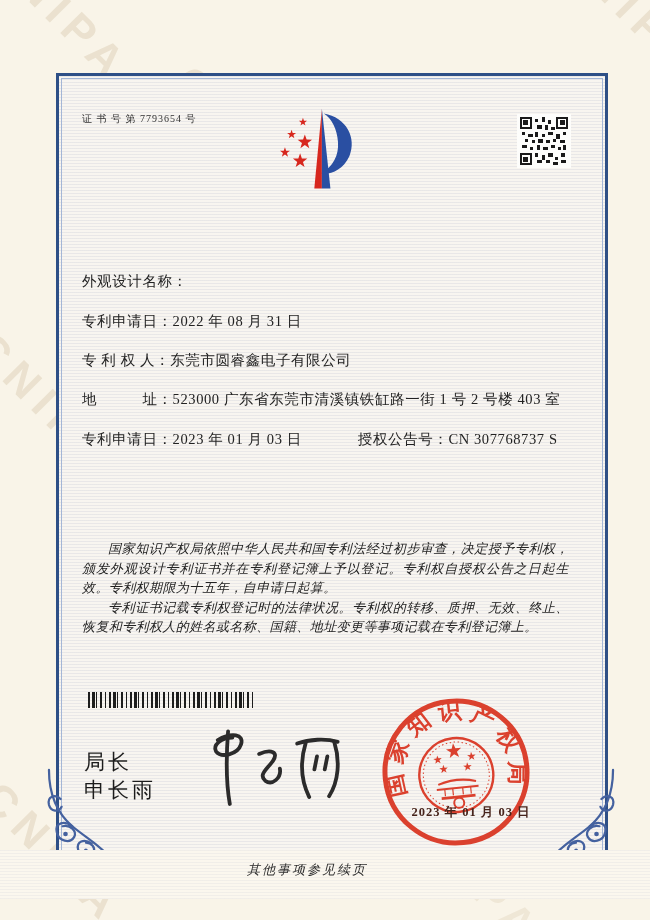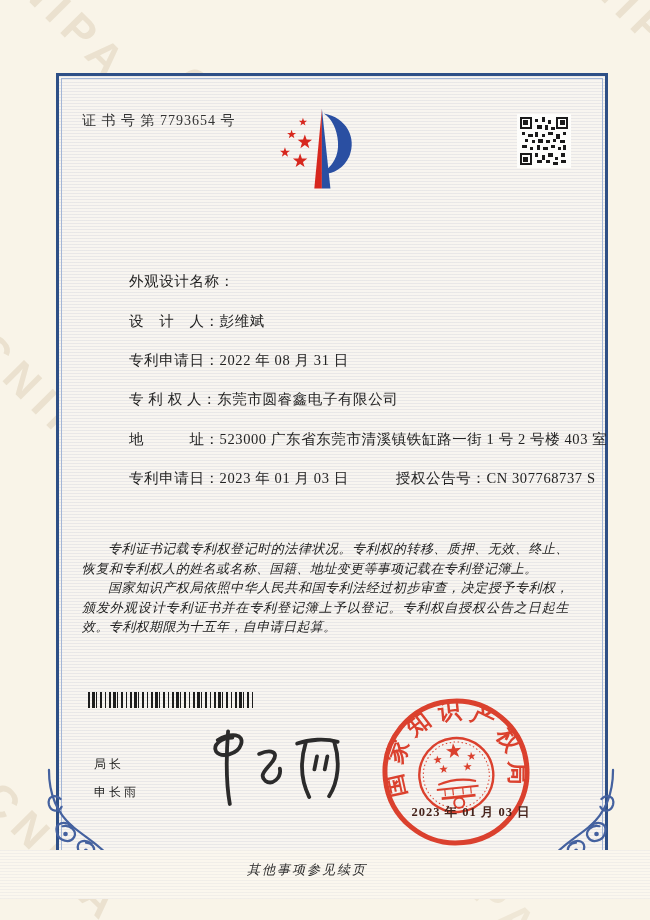--- a/index.html
+++ b/index.html
@@ -36,37 +36,37 @@
       #f8f5f0;
   }
   .frame-line{
     position:absolute;inset:2px;
     border:1px solid #a4b6d6;
     pointer-events:none;
   }
   
   .cert-no{
     position:absolute;left:23px;top:36px;
-    font-size:14px;letter-spacing:1px;color:#333;
+    font-size:10px;letter-spacing:1px;color:#333;
   }
   .logo{position:absolute;left:213px;top:30px;width:96px;height:90px;}
   .qr{
     position:absolute;left:458px;top:38px;
     width:54px;height:54px;background:#fdfdfb;padding:3px;box-sizing:border-box;
   }
   .title{
     position:absolute;left:0;top:122px;width:100%;
     text-align:center;
     font-size:30px;font-weight:bold;letter-spacing:5px;
     color:#1f1f1f;
   }
   
   .fields{position:absolute;left:23px;top:186px;width:500px;}
   .field-row{height:39.4px;display:flex;align-items:center;font-size:14.5px;letter-spacing:0.6px;white-space:nowrap;}
-  .field-row .lab{color:#222;margin-left:47px;}
+  .field-row .lab{color:#222;}
   .field-row .val{color:#222;}
   .field-col2{margin-left:56px;text-align:right;}
   
   .paras{
     position:absolute;left:23px;top:463px;width:487px;
     font-size:13px;font-style:italic;line-height:19.5px;
     text-align:justify;color:#222;letter-spacing:0.4px;
   }
   .paras p{margin:0;text-indent:2em;}
   
@@ -74,23 +74,23 @@
     position:absolute;left:29px;top:616px;width:168px;height:16px;
     background:repeating-linear-gradient(90deg,
       #1d1d1d 0px 2px,  rgba(0,0,0,0) 2px 4px,
       #1d1d1d 4px 7px,  rgba(0,0,0,0) 7px 8px,
       #1d1d1d 8px 9px,  rgba(0,0,0,0) 9px 12px,
       #1d1d1d 12px 14px,rgba(0,0,0,0) 14px 17px,
       #1d1d1d 17px 18px,rgba(0,0,0,0) 18px 21px);
   }
   
   .signer{
-    position:absolute;left:35px;top:674px;
-    font-family:Liberation Serif, serif;
-    font-size:12px;letter-spacing:3px;line-height:28px;color:#1c1c1c;
+    position:absolute;left:25px;top:674px;
+    font-family:Liberation Mono, monospace;
+    font-size:21px;letter-spacing:3px;line-height:28px;color:#1c1c1c;
   }
   .signature{position:absolute;left:136px;top:652px;width:168px;height:82px;}
   
   .seal{position:absolute;left:316px;top:615px;width:162px;height:162px;transform:rotate(-6deg);opacity:0.93;}
   .seal-date{
     position:absolute;left:344px;top:728px;width:136px;
     text-align:center;font-size:12.5px;letter-spacing:1px;
     color:#47241b;font-weight:bold;
   }
   
@@ -199,46 +199,42 @@
         <rect x="25" y="26" width="3" height="2"></rect>
       </g>
     </svg>
 
 
     <div class="fields">
       <div class="field-row">
         <span class="lab">外观设计名称：</span>
       </div>
       <div class="field-row">
-        <span class="lab">设　计　人：</span>
-        <span class="val">彭维斌</span>
-      </div>
-      <div class="field-row">
         <span class="lab">专利申请日：</span>
         <span class="val">2022 年 08 月 31 日</span>
       </div>
       <div class="field-row">
         <span class="lab">专 利 权 人：</span>
         <span class="val">东莞市圆睿鑫电子有限公司</span>
       </div>
       <div class="field-row">
         <span class="lab">地　　　址：</span>
         <span class="val">523000 广东省东莞市清溪镇铁缸路一街 1 号 2 号楼 403 室</span>
       </div>
       <div class="field-row">
         <span class="lab">专利申请日：</span>
         <span class="val">2023 年 01 月 03 日</span>
         <span class="lab field-col2">授权公告号：</span>
         <span class="val">CN 307768737 S</span>
       </div>
     </div>
 
     <div class="paras">
+      <p>国家知识产权局依照中华人民共和国专利法经过初步审查，决定授予专利权，颁发外观设计专利证书并在专利登记簿上予以登记。专利权自授权公告之日起生效。专利权期限为十五年，自申请日起算。</p>
       <p>专利证书记载专利权登记时的法律状况。专利权的转移、质押、无效、终止、恢复和专利权人的姓名或名称、国籍、地址变更等事项记载在专利登记簿上。</p>
-      <p>国家知识产权局依照中华人民共和国专利法经过初步审查，决定授予专利权，颁发外观设计专利证书并在专利登记簿上予以登记。专利权自授权公告之日起生效。专利权期限为十五年，自申请日起算。</p>
     </div>
 
     <div class="barcode"></div>
 
     <div class="signer">
       <div>局长</div>
       <div>申长雨</div>
     </div>
 
     <svg class="signature" viewBox="0 0 170 95">

